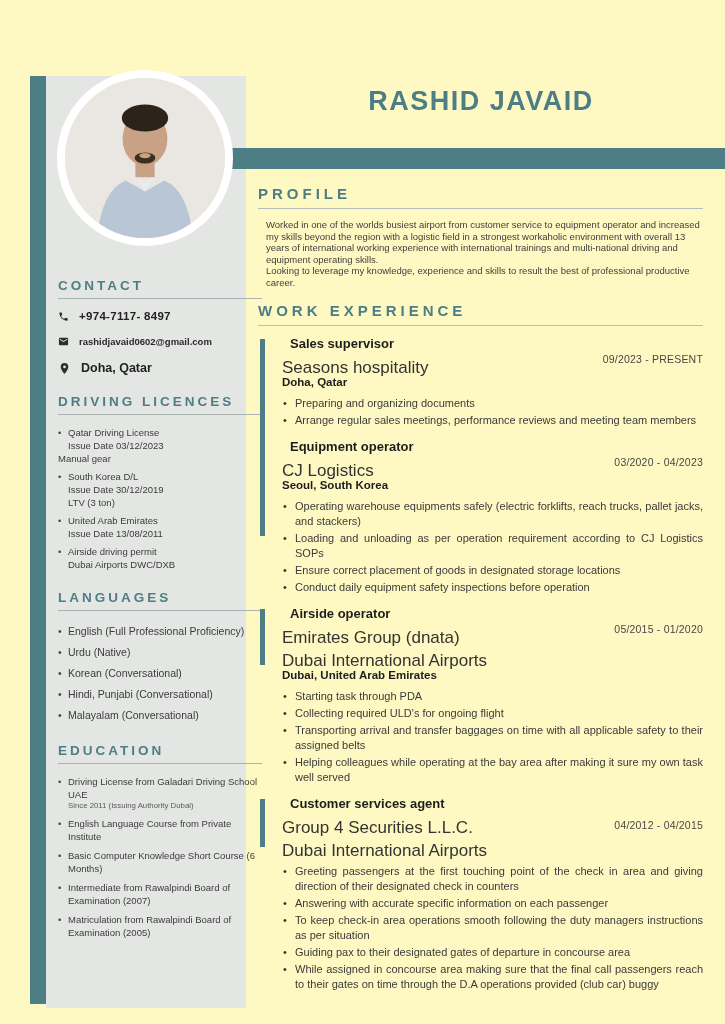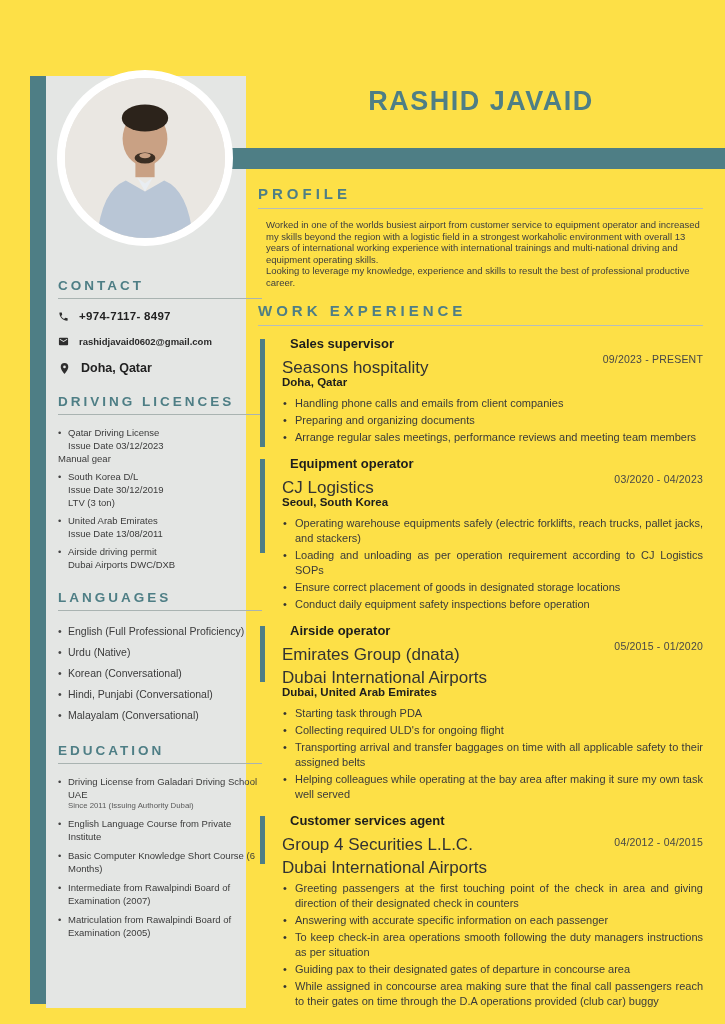--- a/index.html
+++ b/index.html
@@ -1,18 +1,18 @@
 <!DOCTYPE html>
 <html style="--accent: #4e7e85; --sidebar-bg: #e4e6e4;"><head>
 <meta charset="utf-8">
 <style>
   :root { --accent:#4e7e85; --sidebar-bg:#e4e6e4; }
   * { box-sizing:border-box; }
   body { margin:0; background:#ffffff; font-family:"Liberation Sans", sans-serif; }
-  .page { position:relative; width:725px; height:1024px; background:#fde047; overflow:hidden; }
+  .page { position:relative; width:725px; height:1024px; background:#fef9c3; overflow:hidden; }
 
   
   .left-bar { position:absolute; left:30px; top:76px; width:16px; height:928px; background:var(--accent); }
   .sidebar-band { position:absolute; left:46px; top:76px; width:200px; height:932px; background:var(--sidebar-bg); }
   .header-bar { position:absolute; left:205px; top:148px; width:520px; height:21px; background:var(--accent); }
 
   
   .photo { position:absolute; left:57px; top:70px; width:176px; height:176px; border-radius:50%;
            border:8px solid #ffffff; overflow:hidden; background:#eae7e2; z-index:5; }
   .photo svg { display:block; width:100%; height:100%; }
@@ -190,21 +190,20 @@
     <section class="work-section">
       <h2 class="main-heading">WORK EXPERIENCE</h2>
 
       <article class="job">
         <span class="job-accent acc-0"></span>
         <h3>Sales supervisor</h3>
         <div class="company">Seasons hospitality</div>
         <div class="loc">Doha, Qatar</div>
         <div class="dates">09/2023 - PRESENT</div>
         <ul class="bullets">
-          <li>Handling phone calls and emails from client companies</li>
           <li>Preparing and organizing documents</li>
           <li>Arrange regular sales meetings, performance reviews and meeting team members</li>
         </ul>
       </article>
 
       <article class="job">
         <span class="job-accent acc-1"></span>
         <h3>Equipment operator</h3>
         <div class="company">CJ Logistics</div>
         <div class="loc">Seoul, South Korea</div>

